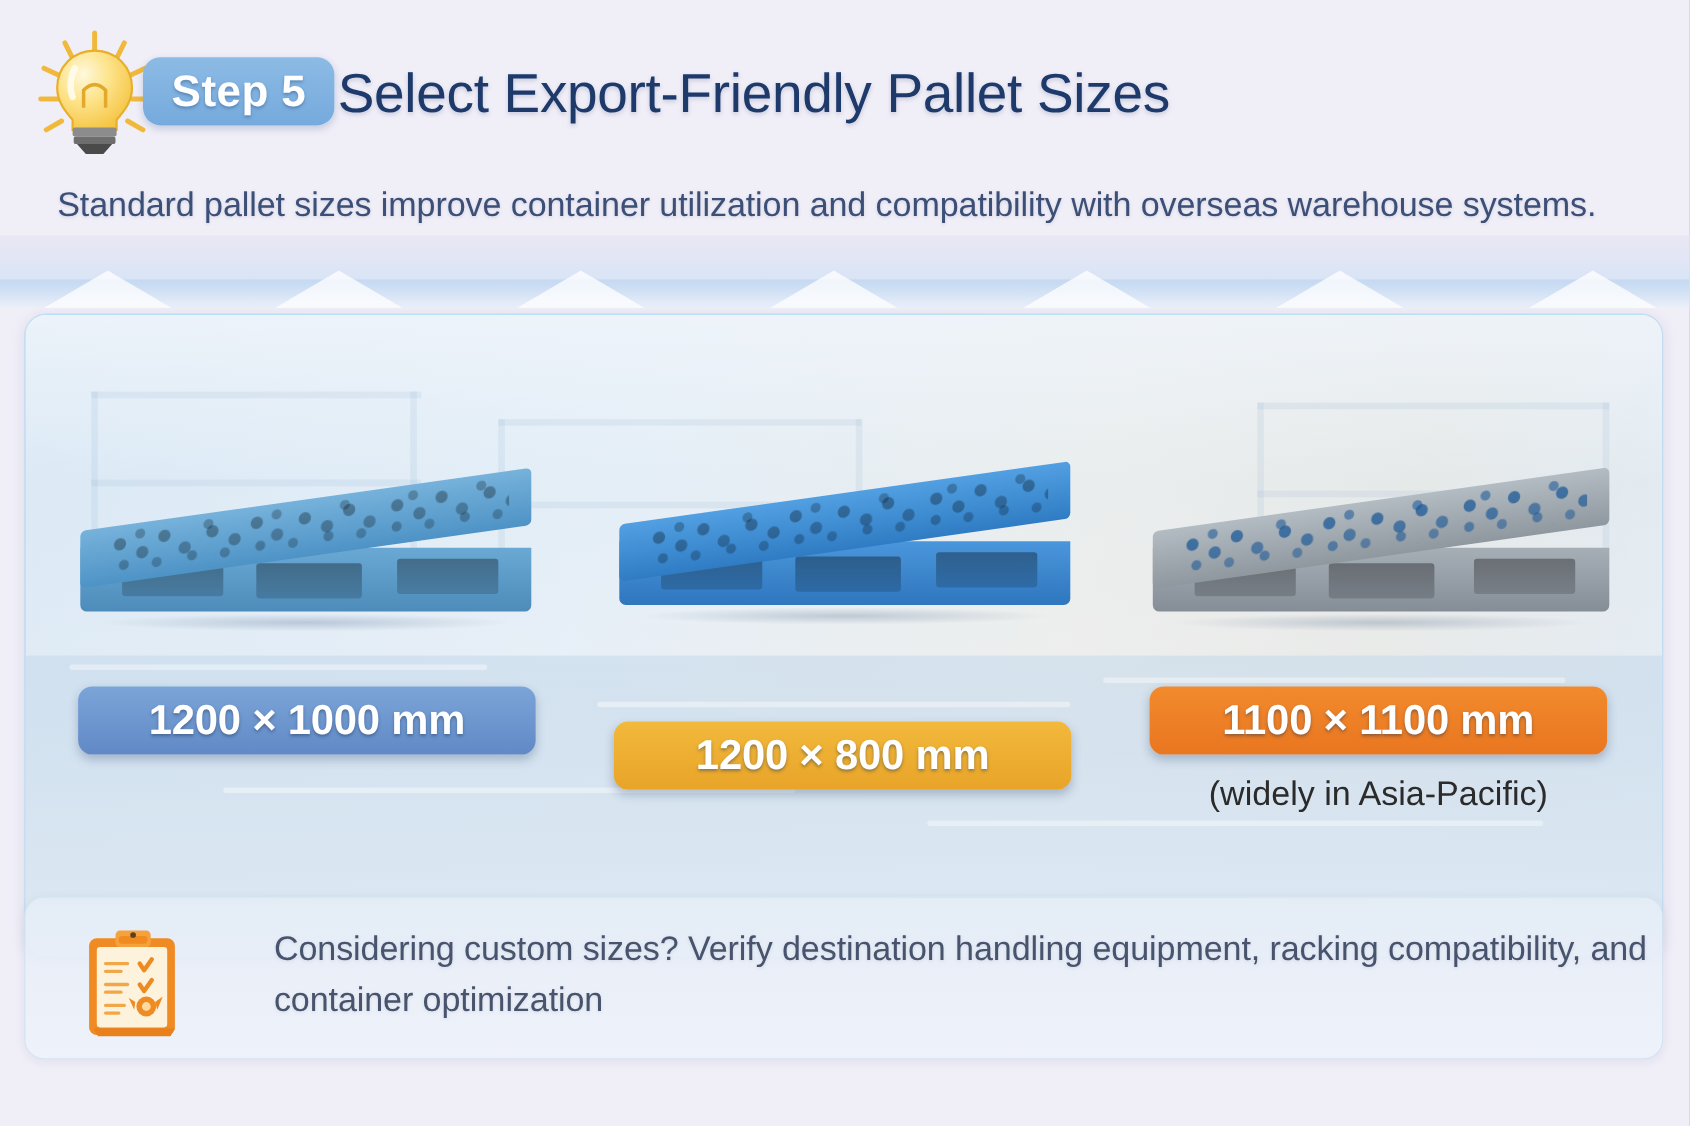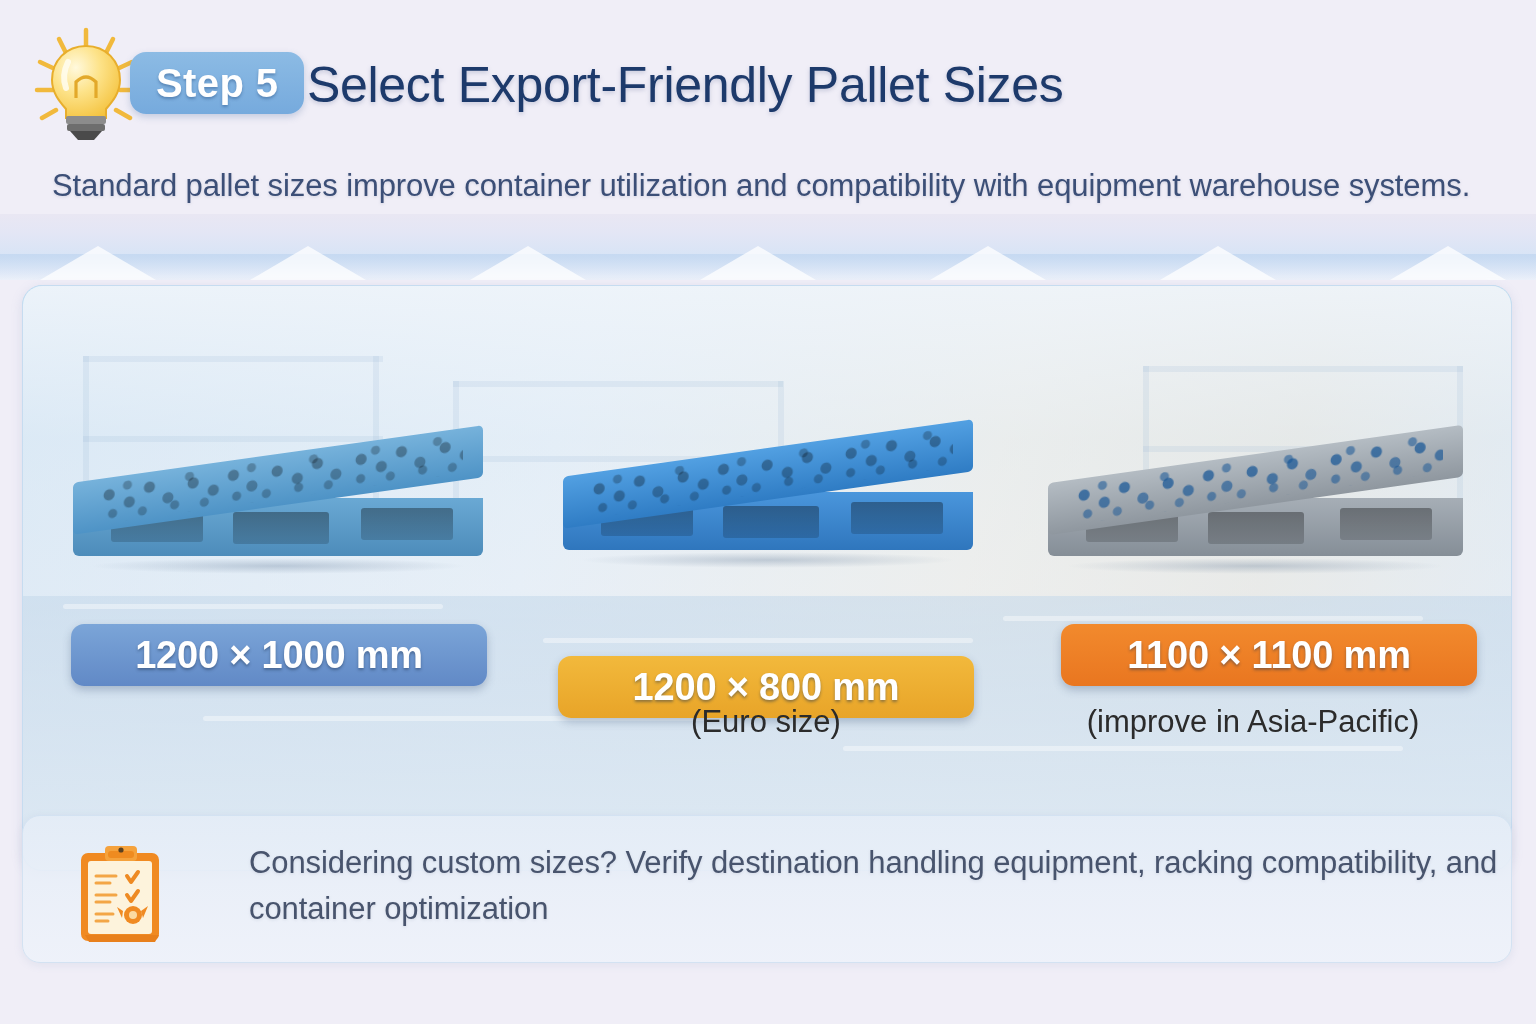--- a/index.html
+++ b/index.html
@@ -198,21 +198,21 @@
       <rect x="39" y="98" width="38" height="7" rx="2" fill="#6e6e6e"></rect>
       <path d="M42 105 L74 105 L66 114 L50 114 Z" fill="#4a4a4a"></path>
     </svg>
   </div>
 
   <div id="step-badge">
     <span>Step 5</span>
   </div>
 
   <div id="page-title">Select Export-Friendly Pallet Sizes</div>
-  <div id="subtitle">Standard pallet sizes improve container utilization and compatibility with equipment warehouse systems.</div>
+  <div id="subtitle">Standard pallet sizes improve container utilization and compatibility with overseas warehouse systems.</div>
 </div>
 
 <div id="image-panel">
 
   <div id="panel-bg">
     <div class="rack" style="left:60px;  top:70px;  width:300px; height:6px;"></div>
     <div class="rack" style="left:60px;  top:150px; width:300px; height:6px;"></div>
     <div class="rack" style="left:60px;  top:70px;  width:6px;   height:150px;"></div>
     <div class="rack" style="left:350px; top:70px;  width:6px;   height:150px;"></div>
     <div class="rack" style="left:430px; top:95px;  width:330px; height:6px;"></div>
@@ -269,26 +269,25 @@
         background-size:84px 40px,84px 40px,84px 40px,84px 40px,62px 40px,62px 40px,62px 40px;"></div>
   </div>
 
   <div class="size-badge" style="left:48px; top:338px; width:416px; background:linear-gradient(to bottom,#7ba5d8,#6189c6);">
     <span>1200 × 1000 mm</span>
   </div>
 
   <div class="size-badge" style="left:535px; top:338px; width:416px; background:linear-gradient(to bottom,#f2b93c,#e8a428);margin-top:32px;">
     <span>1200 × 800 mm</span>
   </div>
-  <div class="size-caption" style="left:535px; top:418px; width:416px; color:#2b2b2b;">(Euro size)</div>
-
-  <div class="size-badge" style="left:1022px; top:338px; width:416px; background:linear-gradient(to bottom,#f28a2d,#e97620);margin-left:16px;">
+
+  <div class="size-badge" style="left:1022px; top:338px; width:416px; background:linear-gradient(to bottom,#f28a2d,#e97620);">
     <span>1100 × 1100 mm</span>
   </div>
-  <div class="size-caption" style="left:1022px; top:418px; width:416px; color:#2b2b2b;">(improve in Asia-Pacific)</div>
+  <div class="size-caption" style="left:1022px; top:418px; width:416px; color:#2b2b2b;">(widely in Asia-Pacific)</div>
 </div>
 
 <div id="note-card">
 
   <div id="clipboard-icon">
     <svg viewBox="0 0 92 100" width="92" height="100">
       <rect x="6" y="10" width="78" height="88" rx="7" fill="#f08a22"></rect>
       <rect x="13" y="18" width="64" height="73" rx="3" fill="#fdf3dc"></rect>
       <rect x="30" y="3" width="32" height="15" rx="4" fill="#f5a23c"></rect>
       <rect x="33" y="8" width="26" height="7" rx="3" fill="#ef8b20"></rect>

